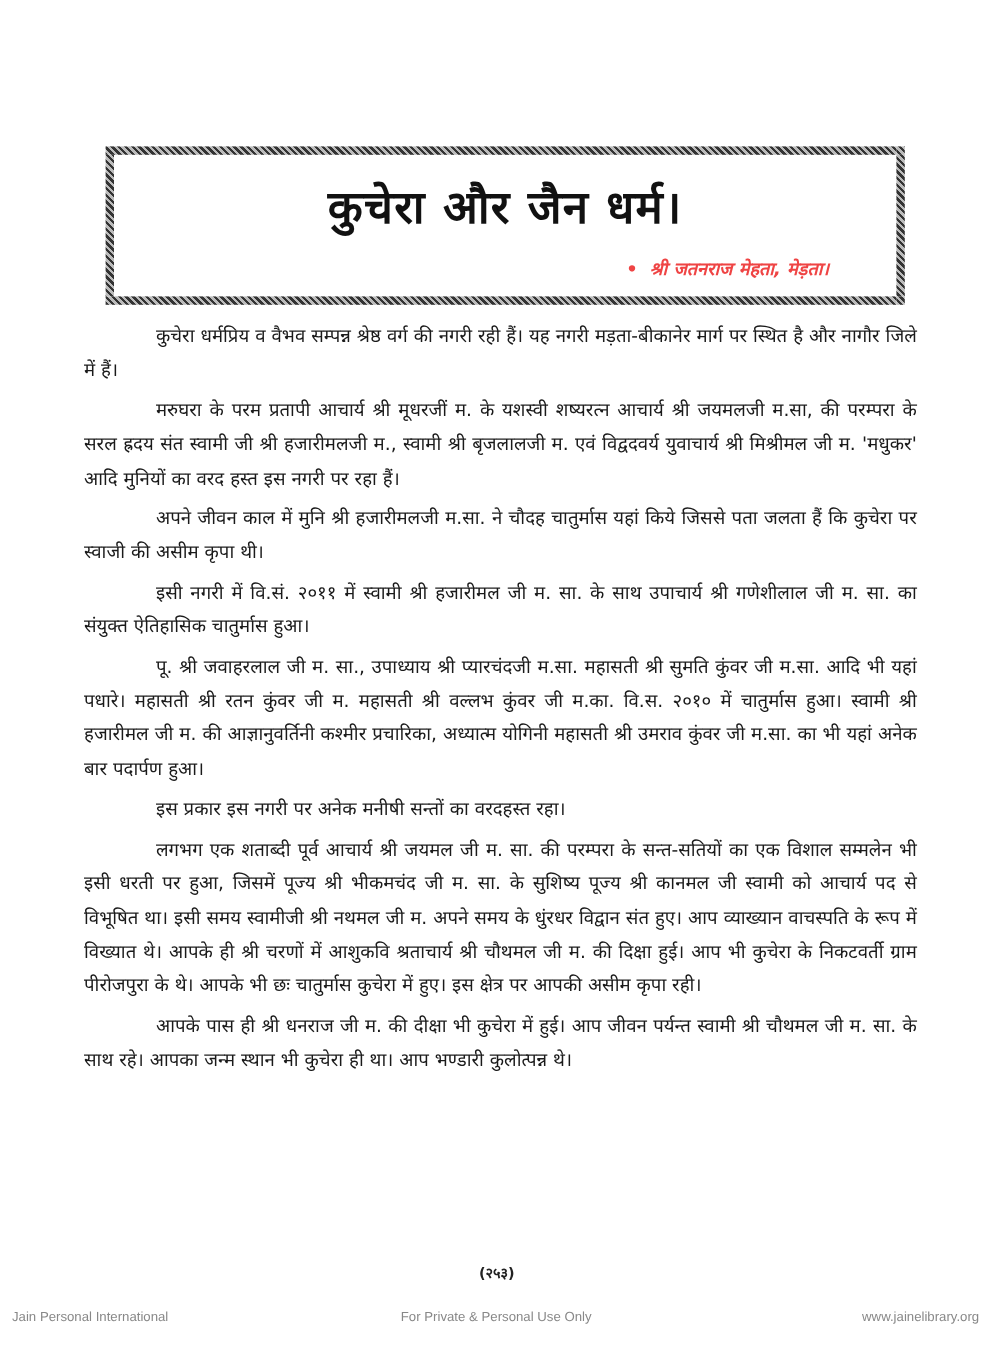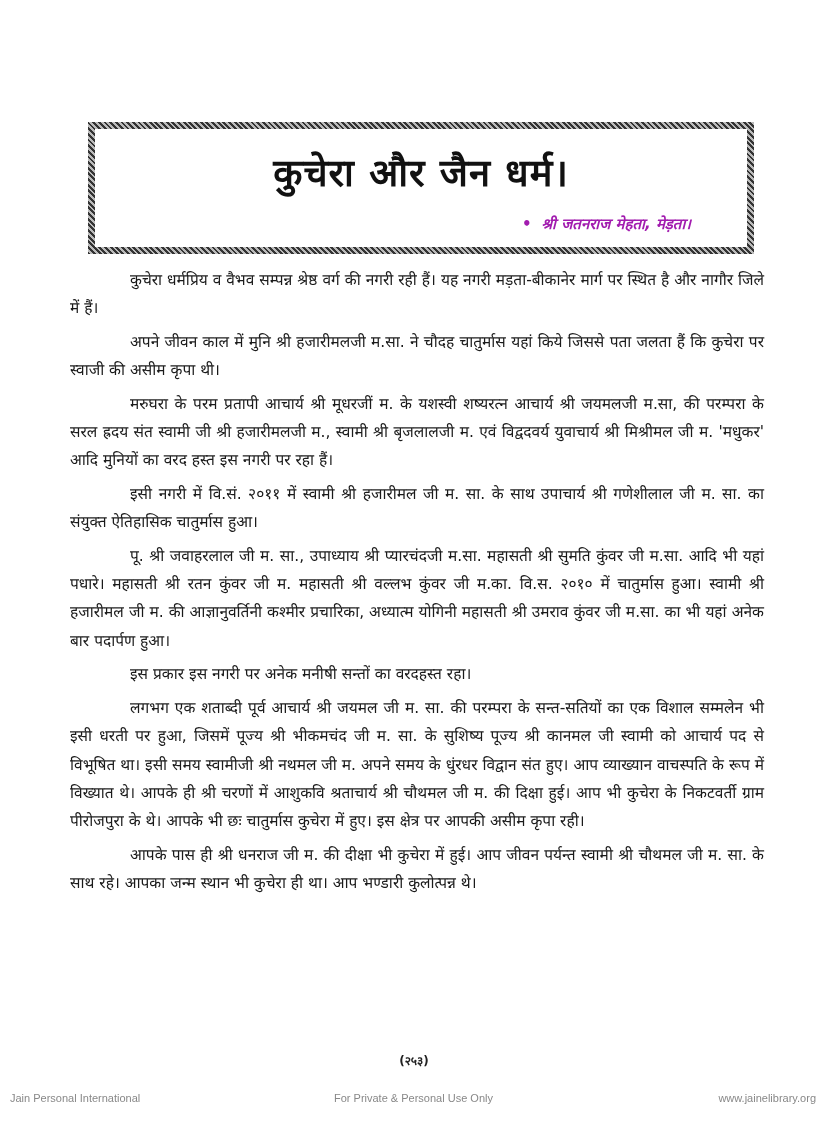--- a/index.html
+++ b/index.html
@@ -15,21 +15,21 @@
     border-image: repeating-linear-gradient(45deg, #333 0 2px, #bbb 2px 4px) 7;
     background: #fff;
   }
   .title {
     position: absolute; left: 0; right: 0; top: 16px;
     text-align: center; font-size: 38px; font-weight: bold; letter-spacing: 1px;
     color: #111;
   }
   .author {
     position: absolute; right: 56px; top: 84px;
-    font-size: 15px; font-style: italic; font-weight: bold; color: #a21caf;
+    font-size: 15px; font-style: italic; font-weight: bold; color: #ef4444;
   }
   .author .bullet { font-style: normal; margin-right: 10px; }
   .body-text {
     position: absolute; left: 58px; top: 266px; width: 706px;
     font-size: 15.5px; line-height: 28.4px; text-align: justify;
   }
   .body-text p { margin: 0 0 5px 12px; text-indent: 60px; }
   .page-number {
     position: absolute; left: 0; right: 0; top: 1052px; text-align: center;
     font-size: 12px; font-weight: bold; color: #222;
@@ -48,22 +48,22 @@
 
 <div class="title-box">
   <div class="title">कुचेरा और जैन धर्म।</div>
   <div class="author">
     <span class="bullet">•</span><span>श्री जतनराज मेहता, मेड़ता।</span>
   </div>
 </div>
 
 <div class="body-text">
   <p>कुचेरा धर्मप्रिय व वैभव सम्पन्न श्रेष्ठ वर्ग की नगरी रही हैं। यह नगरी मड़ता-बीकानेर मार्ग पर स्थित है और नागौर जिले में हैं।</p>
+  <p>मरुघरा के परम प्रतापी आचार्य श्री मूधरजीं म. के यशस्वी शष्यरत्न आचार्य श्री जयमलजी म.सा, की परम्परा के सरल ह्रदय संत स्वामी जी श्री हजारीमलजी म., स्वामी श्री बृजलालजी म. एवं विद्वदवर्य युवाचार्य श्री मिश्रीमल जी म. 'मधुकर' आदि मुनियों का वरद हस्त इस नगरी पर रहा हैं।</p>
   <p>अपने जीवन काल में मुनि श्री हजारीमलजी म.सा. ने चौदह चातुर्मास यहां किये जिससे पता जलता हैं कि कुचेरा पर स्वाजी की असीम कृपा थी।</p>
-  <p>मरुघरा के परम प्रतापी आचार्य श्री मूधरजीं म. के यशस्वी शष्यरत्न आचार्य श्री जयमलजी म.सा, की परम्परा के सरल ह्रदय संत स्वामी जी श्री हजारीमलजी म., स्वामी श्री बृजलालजी म. एवं विद्वदवर्य युवाचार्य श्री मिश्रीमल जी म. 'मधुकर' आदि मुनियों का वरद हस्त इस नगरी पर रहा हैं।</p>
   <p>इसी नगरी में वि.सं. २०११ में स्वामी श्री हजारीमल जी म. सा. के साथ उपाचार्य श्री गणेशीलाल जी म. सा. का संयुक्त ऐतिहासिक चातुर्मास हुआ।</p>
   <p>पू. श्री जवाहरलाल जी म. सा.,  उपाध्याय श्री प्यारचंदजी म.सा. महासती श्री सुमति कुंवर जी म.सा. आदि भी यहां पधारे। महासती श्री रतन कुंवर जी म. महासती श्री वल्लभ कुंवर जी म.का. वि.स. २०१० में चातुर्मास हुआ। स्वामी श्री हजारीमल जी म. की आज्ञानुवर्तिनी कश्मीर प्रचारिका, अध्यात्म योगिनी महासती श्री उमराव कुंवर जी म.सा. का भी यहां अनेक बार पदार्पण हुआ।</p>
   <p>इस प्रकार इस नगरी पर अनेक मनीषी सन्तों का वरदहस्त रहा।</p>
   <p>लगभग एक शताब्दी पूर्व आचार्य श्री जयमल जी म. सा. की परम्परा के सन्त-सतियों का एक विशाल सम्मलेन भी इसी धरती पर हुआ, जिसमें पूज्य श्री भीकमचंद जी म. सा. के सुशिष्य पूज्य श्री कानमल जी स्वामी को आचार्य पद से विभूषित था।  इसी समय स्वामीजी श्री नथमल जी म. अपने समय के धुंरधर विद्वान संत हुए। आप व्याख्यान वाचस्पति के रूप में विख्यात थे। आपके ही श्री चरणों में आशुकवि श्रताचार्य श्री चौथमल जी म. की दिक्षा हुई। आप भी कुचेरा के निकटवर्ती ग्राम पीरोजपुरा के थे। आपके भी छः चातुर्मास कुचेरा में हुए। इस क्षेत्र पर आपकी असीम कृपा रही।</p>
   <p>आपके पास ही श्री धनराज जी म. की दीक्षा भी कुचेरा में हुई। आप जीवन पर्यन्त स्वामी श्री चौथमल जी म. सा. के साथ रहे। आपका जन्म स्थान भी कुचेरा ही था। आप भण्डारी कुलोत्पन्न थे।</p>
 </div>
 
 <div class="page-number">(२५३)</div>
 
 <div class="footer">

